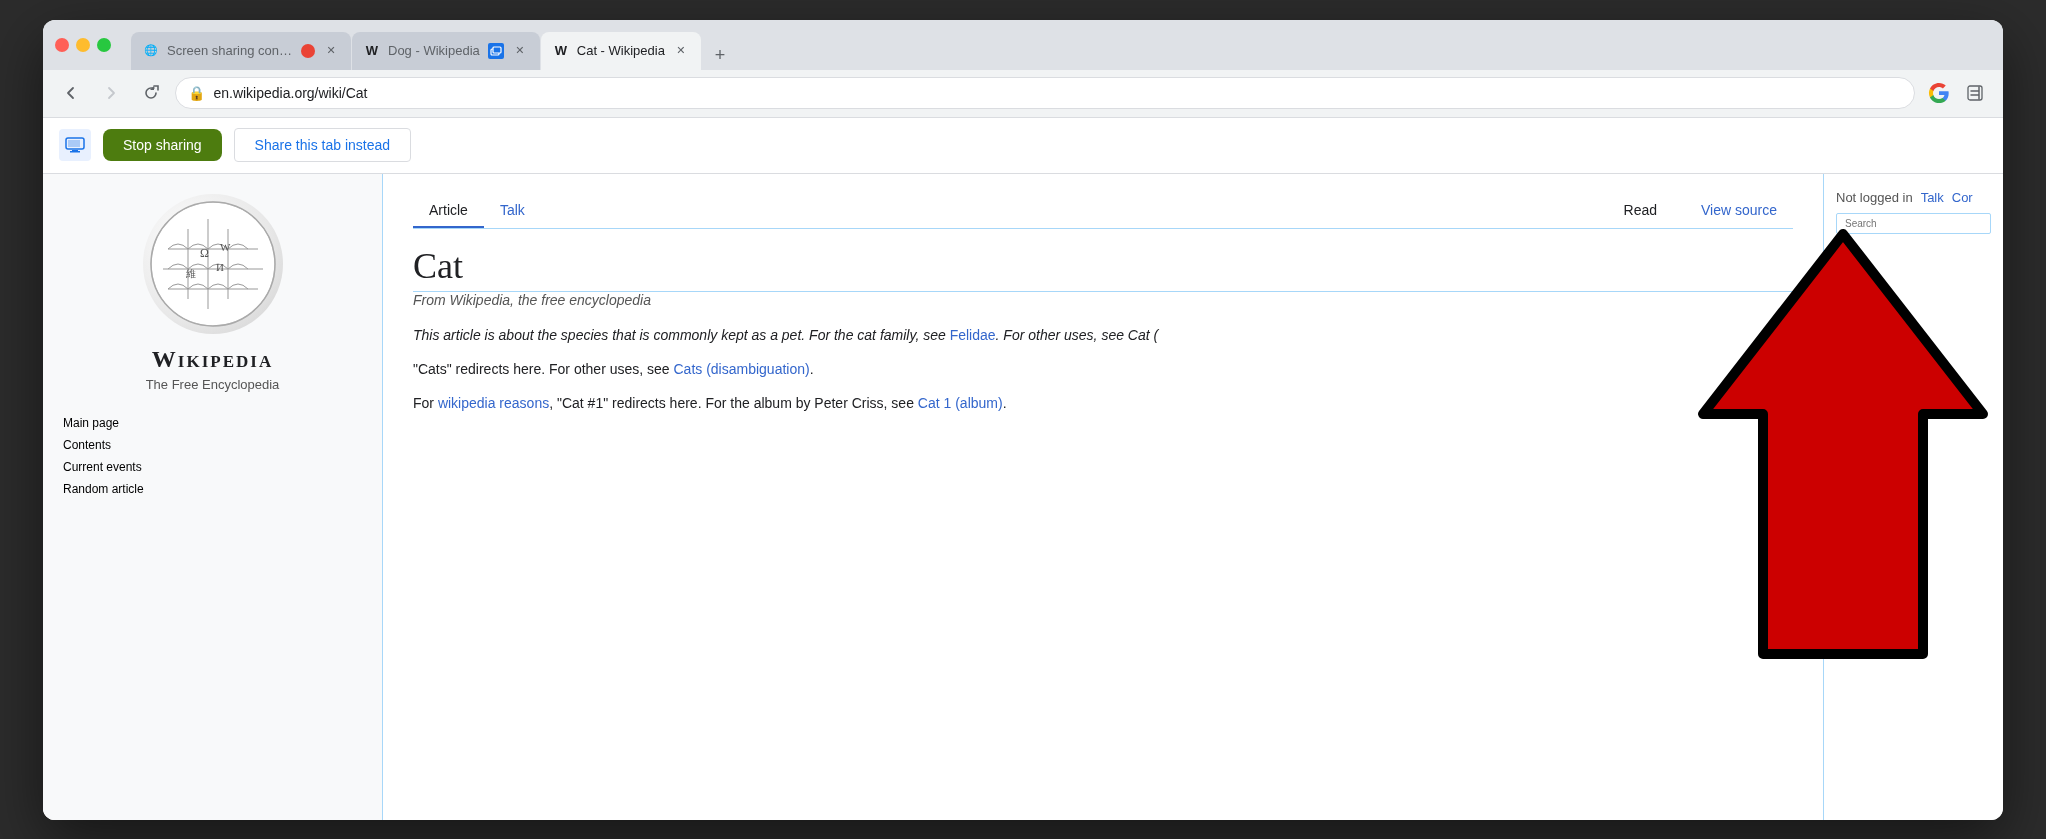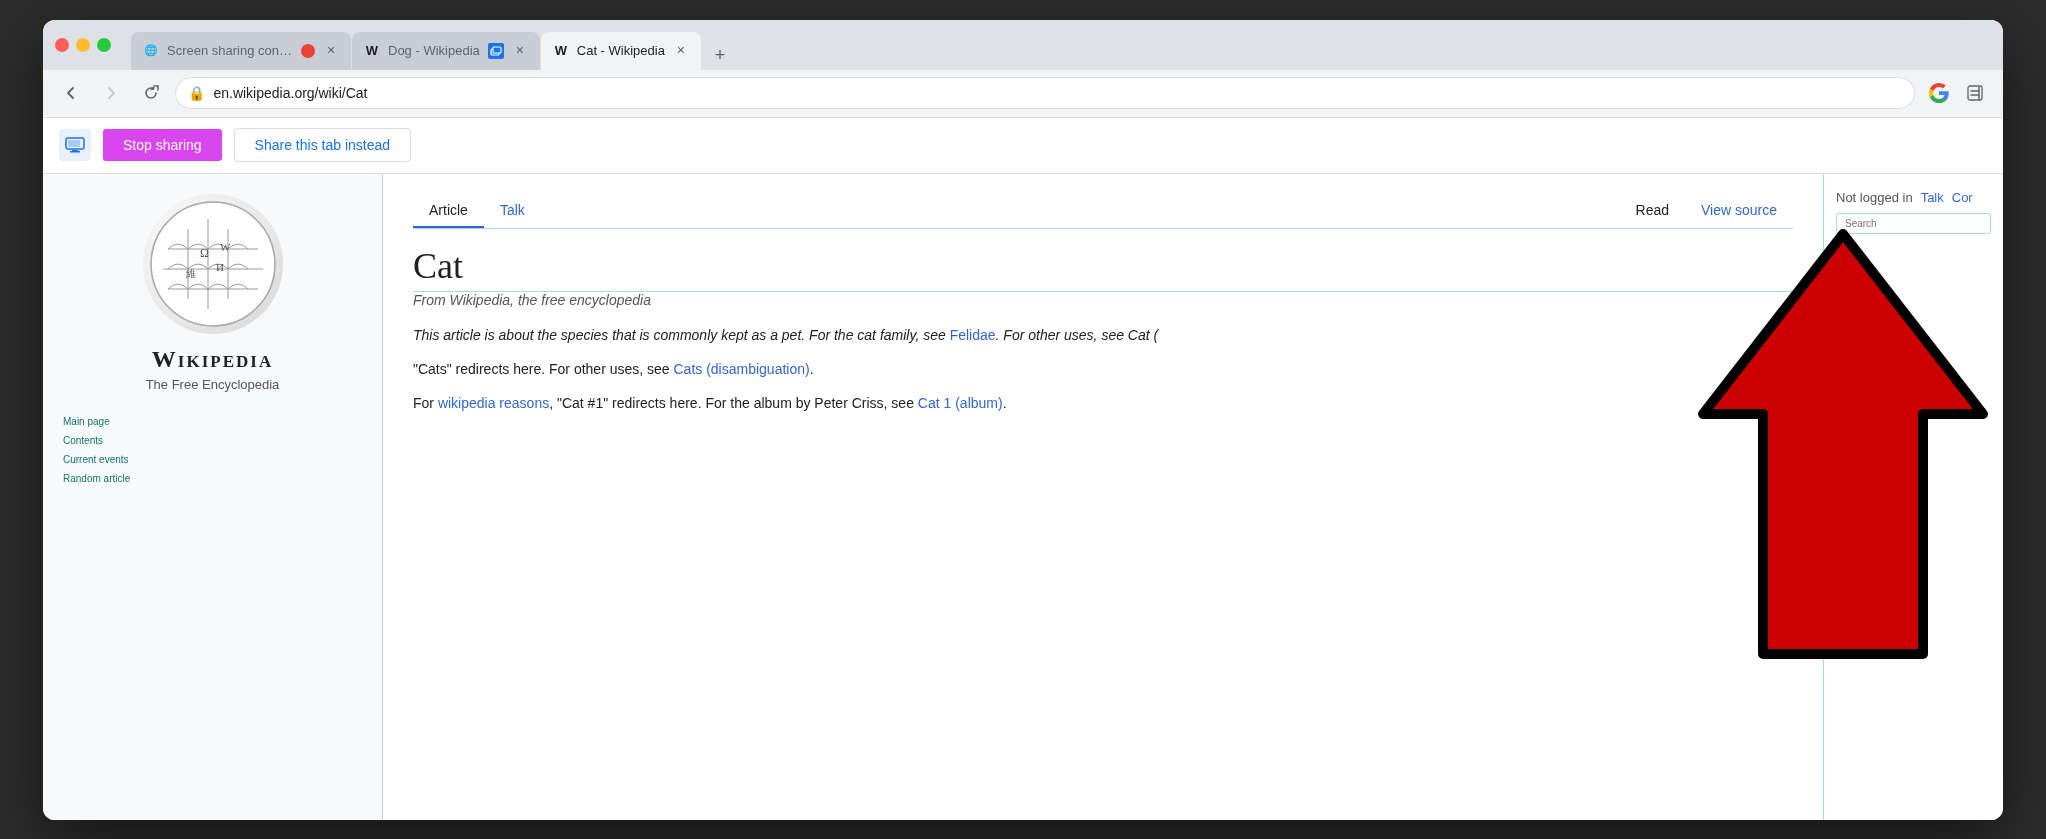--- a/index.html
+++ b/index.html
@@ -226,24 +226,24 @@
       flex-shrink: 0;
     }
 
     .sharing-bar-text {
       font-size: 14px;
       color: #202124;
       flex: 1;
     }
 
     .stop-sharing-btn {
-      background: #d946ef;
+      background: #4d7c0f;
       color: #fff;
       border: none;
-      border-radius: 3px;
+      border-radius: 8px;
       padding: 8px 20px;
       font-size: 14px;
       font-weight: 500;
       cursor: pointer;
       white-space: nowrap;
     }
 
     .share-tab-btn {
       background: #fff;
       color: #1a73e8;
@@ -304,22 +304,22 @@
       margin-bottom: 4px;
     }
 
     .wiki-subtitle {
       font-size: 13px;
       color: #555;
       margin-bottom: 24px;
     }
 
     .wiki-nav-link {
-      color: #0f766e;
-      font-size: 10px;
+      color: #000000;
+      font-size: 12px;
       text-decoration: none;
       display: block;
       margin-bottom: 8px;
       align-self: flex-start;
     }
 
     
     .wiki-main {
       flex: 1;
       padding: 20px 30px;
@@ -342,21 +342,21 @@
     }
 
     .wiki-tab.active {
       color: #202124;
       border-bottom: 2px solid #3366cc;
     }
 
     .wiki-tab-right {
       margin-left: auto;
       display: flex;
-      gap: 0;
+      gap: 12px;
     }
 
     .article-title {
       font-size: 36px;
       font-family: 'Linux Libertine', Georgia, serif;
       font-weight: normal;
       color: #202124;
       margin-bottom: 0;
       border-bottom: 1px solid #a7d7f9;
       padding-bottom: 4px;

